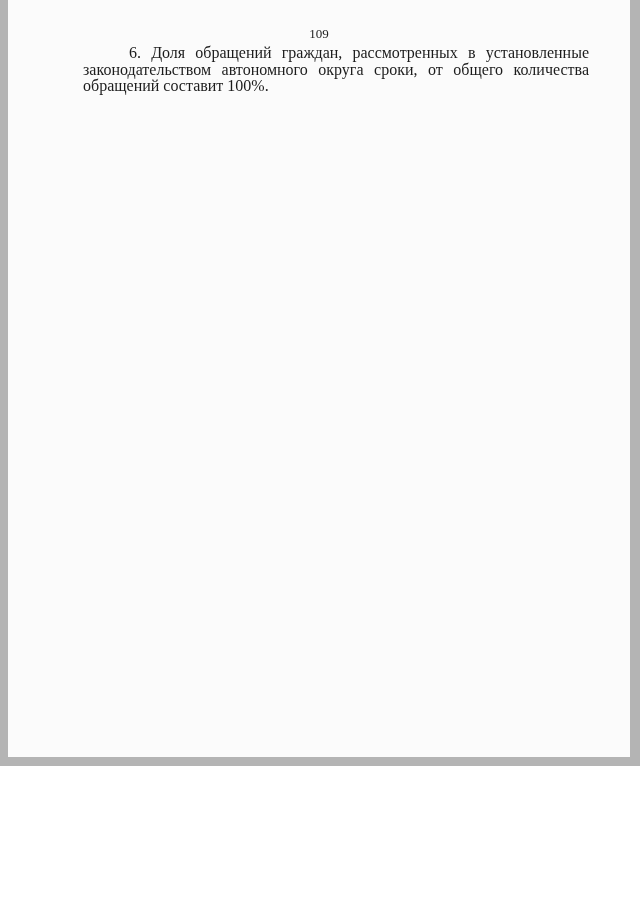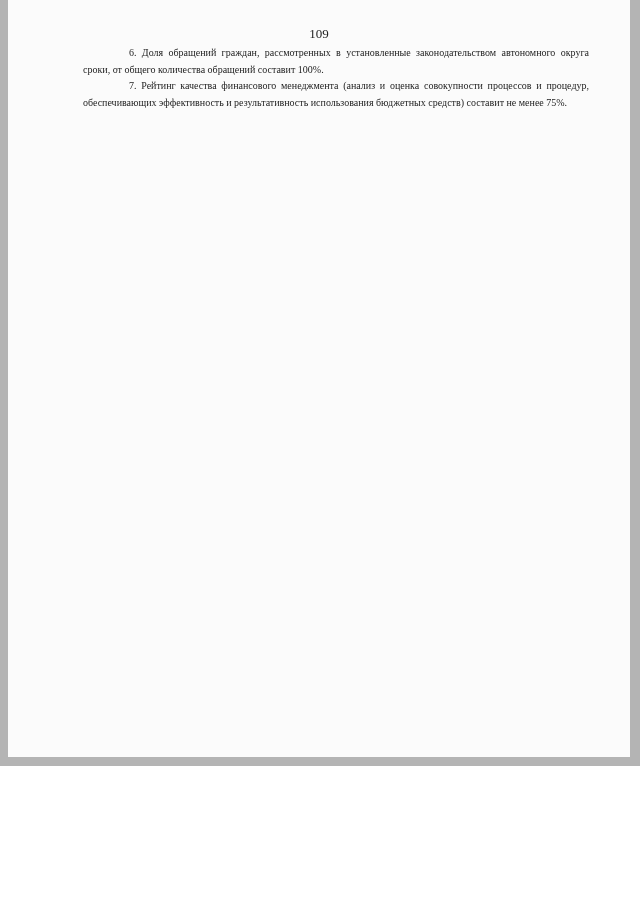--- a/index.html
+++ b/index.html
@@ -2,27 +2,26 @@
 <html><head>
 <meta charset="utf-8">
 <style>
   html, body { margin:0; padding:0; }
   body { width:640px; height:905px; background:#ffffff; position:relative; overflow:hidden; }
   .scan-frame { position:absolute; left:0; top:0; width:640px; height:766px; background:#b4b4b4; }
   .page { position:absolute; left:8px; top:0; width:622px; height:757px; background:#fbfbfb; }
   .page-number { position:absolute; left:0; width:100%; top:26px; text-align:center;
     font-family:"Liberation Serif", serif; font-size:13px; color:#222; }
   .body-text { position:absolute; left:75px; top:45px; width:506px;
-    font-family:"Liberation Serif", serif; font-size:10px; line-height:16.6px; color:#1c1c1c; }
+    font-family:"Liberation Serif", serif; font-size:16px; line-height:16.6px; color:#1c1c1c; }
   .para { margin:0; text-align:justify; text-indent:46px; }
 </style>
 </head>
 <body>
 
 <div class="scan-frame">
   <div class="page">
     <div class="page-number">109</div>
     <div class="body-text">
       <p class="para">6. Доля обращений граждан, рассмотренных в установленные законодательством автономного округа сроки, от общего количества обращений составит 100%.</p>
-      <p class="para">7. Рейтинг качества финансового менеджмента (анализ и оценка совокупности процессов и процедур, обеспечивающих эффективность и результативность использования бюджетных средств) составит не менее 75%.</p>
     </div>
   </div>
 </div>
 
 </body></html>

